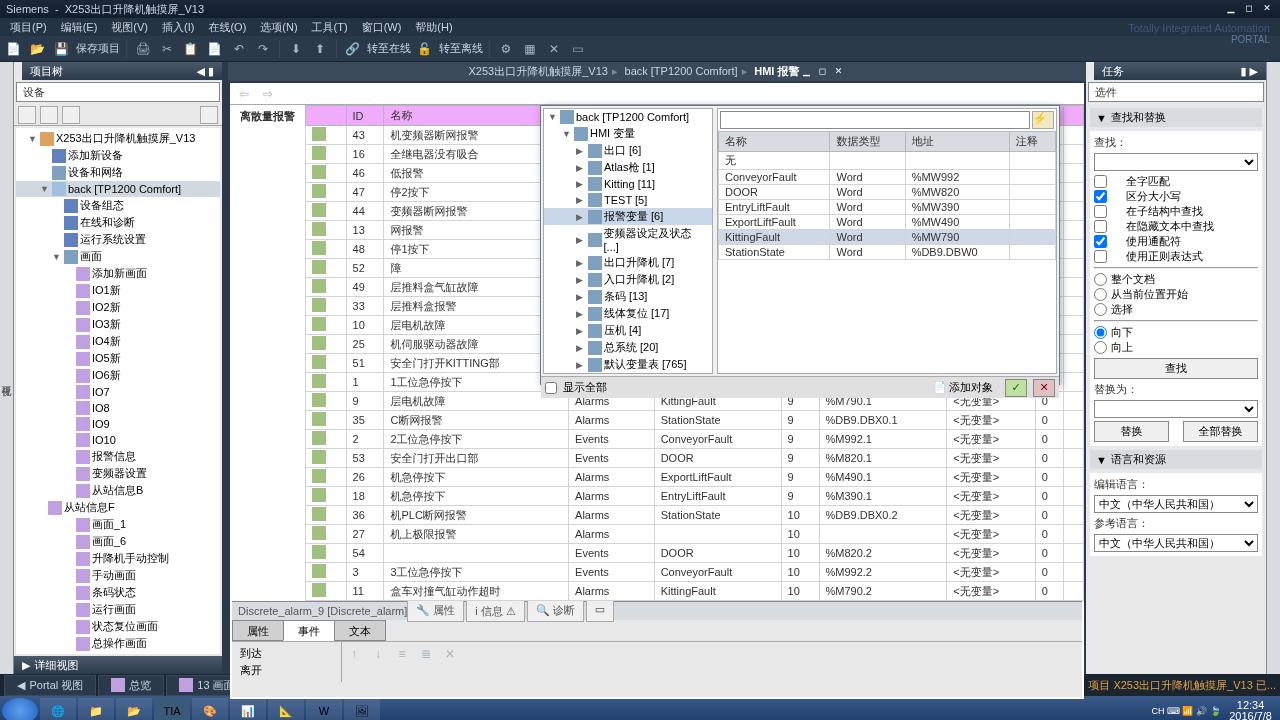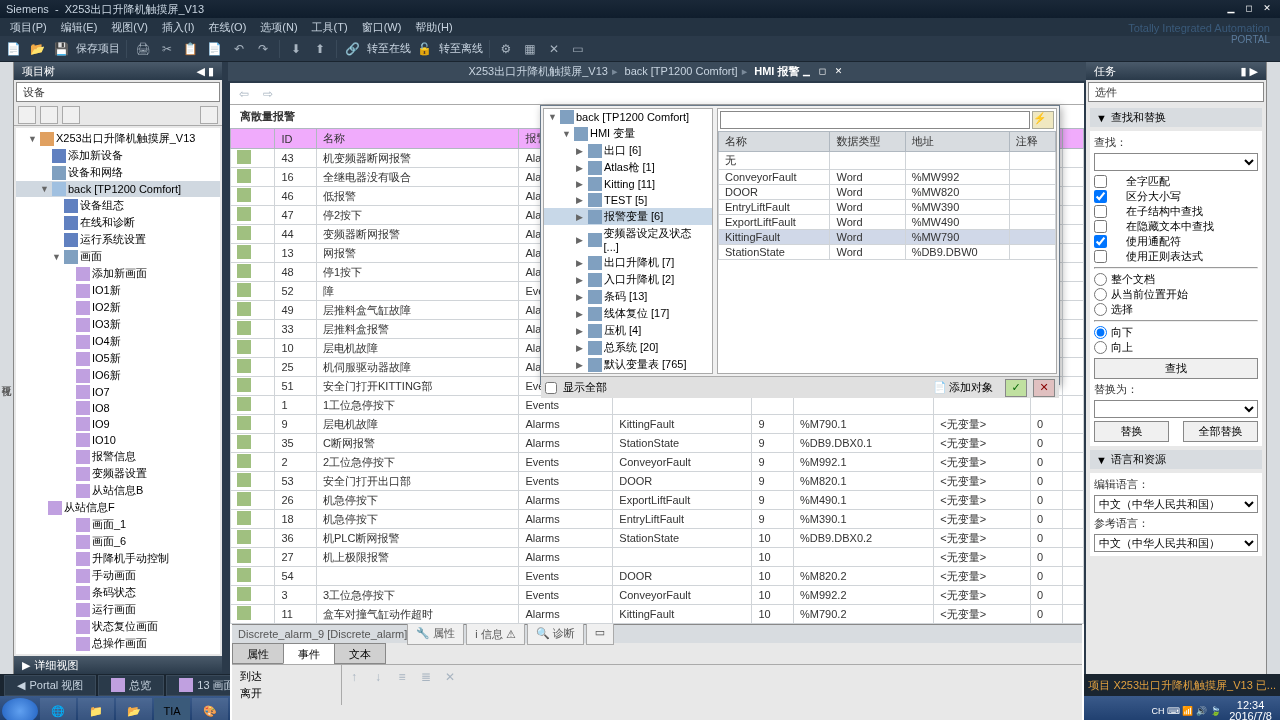--- a/index.html
+++ b/index.html
@@ -10,21 +10,21 @@
 .menubar{height:18px;background:#243342;color:#c8d4e0;display:flex;align-items:center;padding:0 4px;gap:2px;}
 .menu-item{padding:1px 6px;cursor:pointer;}
 .toolbar{height:26px;background:#2b3a4a;border-bottom:1px solid #1a2530;display:flex;align-items:center;padding:0 4px;gap:4px;position:relative;}
 .tool-btn{width:20px;height:20px;display:inline-flex;align-items:center;justify-content:center;cursor:pointer;color:#a8b4c0;font-size:12px;}
 .tool-sep{width:1px;height:18px;background:#3a4a5a;margin:0 2px;}
 .brand{position:absolute;right:10px;top:-14px;color:#3a5a7a;font-size:12px;text-align:right;}
 .brand-sub{color:#5a7a9a;font-size:10px;}
 .main{display:flex;height:612px;}
 .leftbar{width:14px;background:#d8dce0;border-right:1px solid #888;writing-mode:vertical-rl;text-align:center;padding-top:20px;color:#555;font-size:10px;}
 .proj-panel{width:208px;background:#e8e8e8;display:flex;flex-direction:column;}
-.panel-header{height:18px;background:linear-gradient(#4a5a6a,#2a3a4a);color:#fff;padding:2px 8px;display:flex;align-items:center;justify-content:space-between;}
+.panel-header{height:18px;background:linear-gradient(#4a5a6a,#2a3a4a);color:#fff;padding:2px 8px;display:flex;align-items:center;justify-content:space-between;margin-left:8px;}
 .panel-sub{height:20px;background:#fff;border:1px solid #888;margin:2px;padding:2px 6px;color:#333;}
 .proj-toolbar{height:22px;padding:2px 4px;display:flex;gap:4px;border-bottom:1px solid #aaa;}
 .proj-tool{width:18px;height:18px;border:1px solid #aaa;background:#f0f0f0;cursor:pointer;}
 .tree{flex:1;background:#fff;margin:2px;overflow-y:auto;padding:2px 0;}
 .tree-item{padding:1px 2px 1px 4px;display:flex;align-items:center;gap:2px;cursor:pointer;white-space:nowrap;}
 .tree-item.sel{background:#d0d8e0;}
 .tree-exp{width:10px;display:inline-block;color:#666;font-size:9px;}
 .tree-ico{width:14px;height:14px;display:inline-block;}
 .ico-proj{background:#e0a060;}
 .ico-dev{background:#6080c0;}
@@ -33,21 +33,21 @@
 .ico-fold{background:#80a0c0;}
 .detail-bar{height:18px;background:linear-gradient(#4a5a6a,#2a3a4a);color:#fff;padding:2px 8px;display:flex;align-items:center;gap:4px;}
 .center{flex:1;display:flex;flex-direction:column;background:#2b3a4a;}
 .center-resize{width:6px;background:#2b3a4a;}
 .breadcrumb{height:28px;background:#3a4a5a;color:#fff;padding:2px 8px;display:flex;align-items:center;justify-content:center;}
 .bc-part{color:#c8d4e0;}
 .bc-sep{color:#7a8a9a;margin:0 4px;}
 .bc-btns{display:flex;gap:2px;}
 .editor{flex:1;background:#fff;margin:2px;position:relative;display:flex;flex-direction:column;}
 .ed-top{height:22px;border-bottom:1px solid #aaa;display:flex;align-items:center;padding:2px 4px;gap:4px;}
-.alarm-area{flex:1;position:relative;display:flex;flex-direction:column;}
+.alarm-area{flex:1;position:relative;display:flex;}
 .alarm-title{padding:4px 10px;font-weight:bold;color:#333;}
 .alarm-table{flex:1;overflow:auto;position:relative;}
 table{border-collapse:collapse;width:100%;}
 th{background:#f0abfc;border:1px solid #b0b8c0;padding:2px 6px;text-align:left;font-weight:normal;color:#333;position:sticky;top:0;}
 td{border:1px solid #d0d4d8;padding:1px 6px;color:#333;height:15px;}
 .ico-cell{width:14px;height:14px;background:#a0c080;display:inline-block;}
 .popup{position:absolute;top:0;left:310px;width:520px;height:280px;background:#f0f0f0;border:1px solid #6a7a8a;box-shadow:2px 2px 8px rgba(0,0,0,0.3);display:flex;flex-direction:column;}
 .popup-body{flex:1;display:flex;}
 .popup-tree{width:170px;background:#fff;border:1px solid #aaa;overflow-y:auto;margin:2px;}
 .ptree-item{padding:1px 4px;display:flex;align-items:center;gap:2px;cursor:pointer;}

